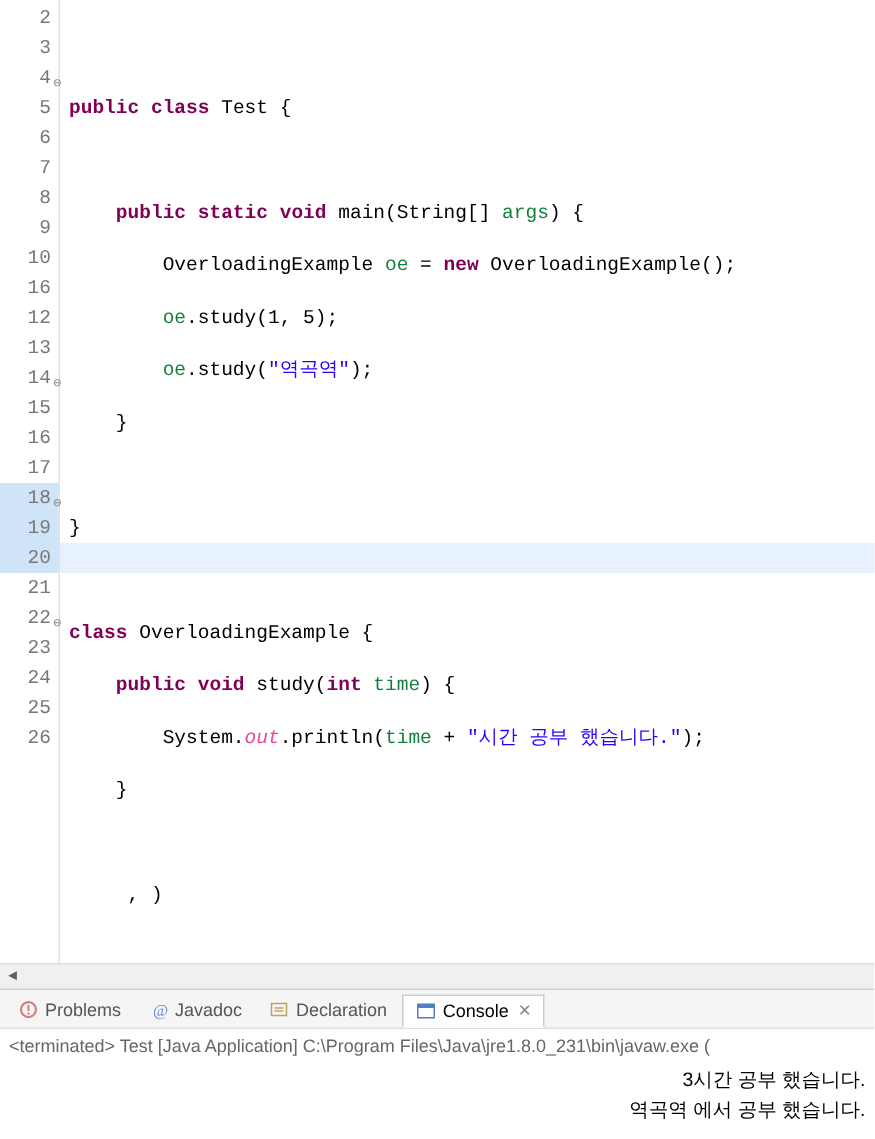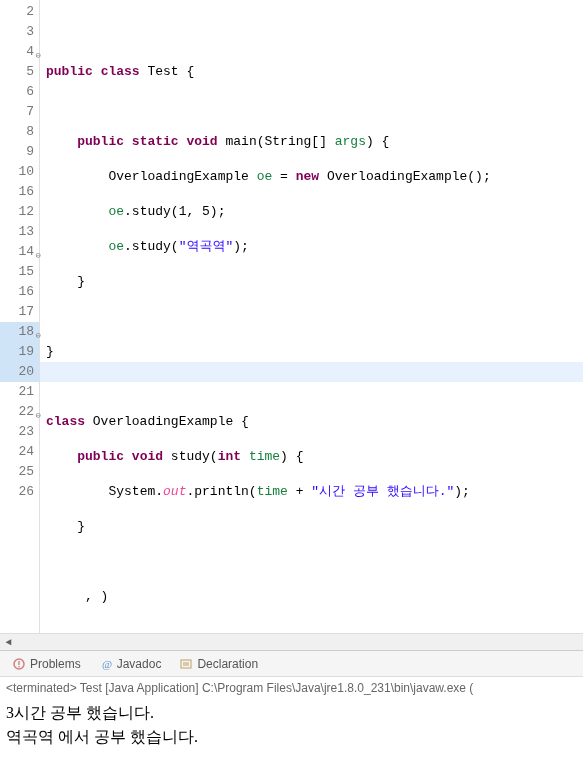--- a/index.html
+++ b/index.html
@@ -128,24 +128,25 @@
       color: #888;
       font-size: 11px;
     }
     .console-header {
       font-family: 'Segoe UI', Tahoma, sans-serif;
       font-size: 12px;
       color: #666;
       padding: 4px 6px;
     }
     .console-output {
-      font-family: Liberation Serif, serif;
-      font-size: 16px;
+      font-family: Liberation Sans, sans-serif;
+      font-size: 13px;
       padding: 2px 6px 10px 6px;
       line-height: 1.5;
+      text-align: right;
     }
     .console-output div { white-space: pre; }
   </style>
 </head>
 <body>
 
 <div class="editor-area">
   <div class="gutter">
     <div class="gutter-line">2</div>
     <div class="gutter-line">3</div>
@@ -231,19 +232,29 @@
     <div class="tab">
       <span class="tab-icon">
           <svg width="14" height="14">
             <rect x="2" y="3" width="10" height="8" fill="none" stroke="#c0a060" stroke-width="1"></rect>
             <line x1="4" y1="6" x2="10" y2="6" stroke="#c0a060"></line>
             <line x1="4" y1="8" x2="10" y2="8" stroke="#c0a060"></line>
           </svg>
         </span>
       <span>Declaration</span>
     </div>
+    <div class="tab active">
+      <span class="tab-icon">
+          <svg width="14" height="14">
+            <rect x="1.5" y="2.5" width="11" height="9" fill="#fff" stroke="#5080c0" stroke-width="1"></rect>
+            <rect x="1.5" y="2.5" width="11" height="2.5" fill="#5080c0"></rect>
+          </svg>
+        </span>
+      <span>Console</span>
+      <span class="tab-close">✕</span>
+    </div>
   </div>
   <div class="console-header">&lt;terminated&gt; Test [Java Application] C:\Program Files\Java\jre1.8.0_231\bin\javaw.exe (</div>
   <div class="console-output">
     <div>3시간 공부 했습니다.</div>
     <div>역곡역 에서 공부 했습니다.</div>
   </div>
 </div>
 
 </body></html>

